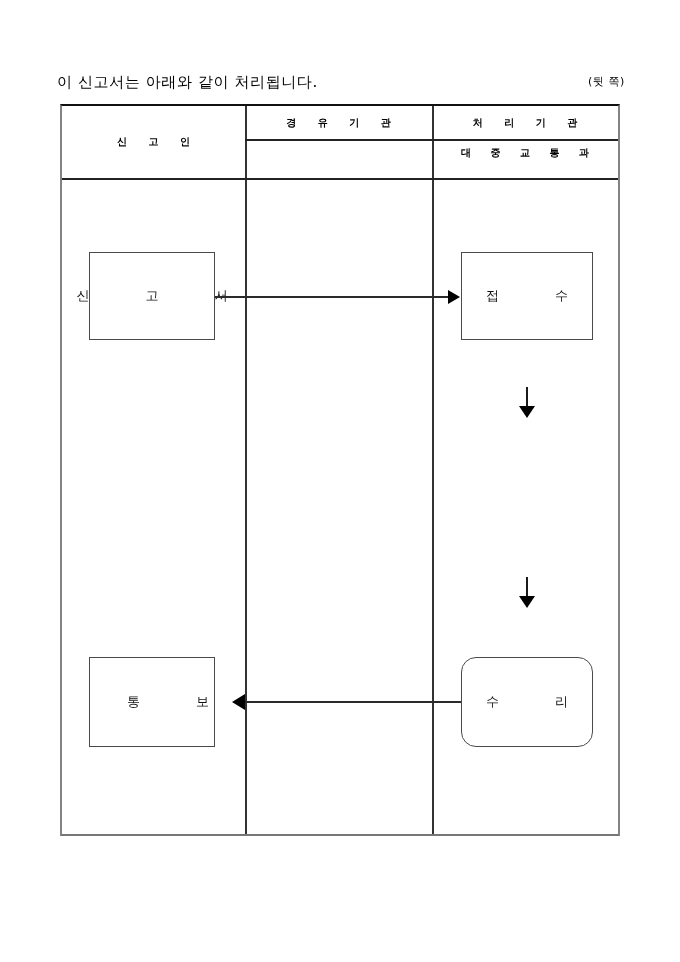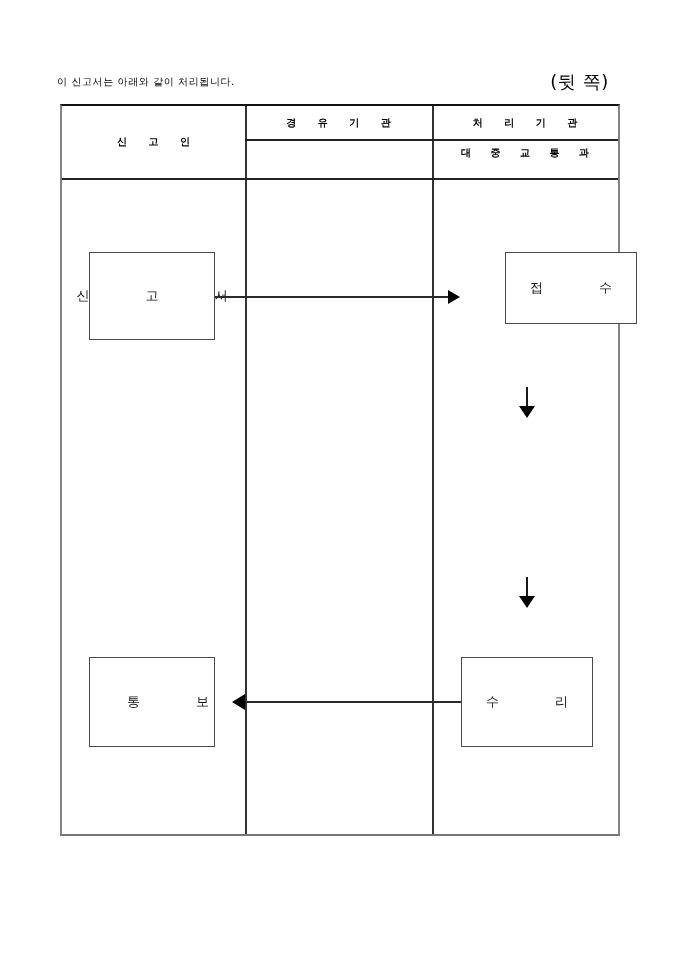--- a/index.html
+++ b/index.html
@@ -21,30 +21,30 @@
     position: absolute;
     left: 57px;
     top: 72px;
     width: 568px;
     height: 22px;
   }
   #caption-text {
     position: absolute;
     left: 0;
     top: 0;
-    font-size: 10px;
+    font-size: 15px;
     letter-spacing: 0.6px;
     white-space: nowrap;
     line-height: 20px;
   }
   #page-side-note {
     position: absolute;
-    right: 16px;
-    top: 0;
-    font-size: 18px;
+    right: 0;
+    top: 0;
+    font-size: 11px;
     letter-spacing: 0.6px;
     white-space: nowrap;
     line-height: 20px;
   }
 
   
   #flow-table {
     position: absolute;
     left: 60px;
     top: 104px;
@@ -115,23 +115,23 @@
     align-items: center;
     justify-content: center;
     font-size: 13px;
     letter-spacing: 26px;
     text-indent: 26px;
     white-space: nowrap;
     color: #111111;
   }
   
   #box-application { left: 27px;  top: 146px; width: 126px; height: 88px; }
-  #box-receipt     { left: 399px; top: 146px; width: 132px; height: 72px; margin-left: 44px; }
+  #box-receipt     { left: 399px; top: 146px; width: 132px; height: 88px; }
   #box-review      { left: 399px; top: 354px; width: 132px; height: 75px; }
-  #box-acceptance  { left: 399px; top: 551px; width: 132px; height: 90px; }
+  #box-acceptance  { left: 399px; top: 551px; width: 132px; height: 90px; border-radius: 15px; }
   #box-notify      { left: 27px;  top: 551px; width: 126px; height: 90px; padding-left: 32px; }
 
   
   .h-line {
     position: absolute;
     height: 1.5px;
     background: #2a2a2a;
   }
   .v-line {
     position: absolute;

